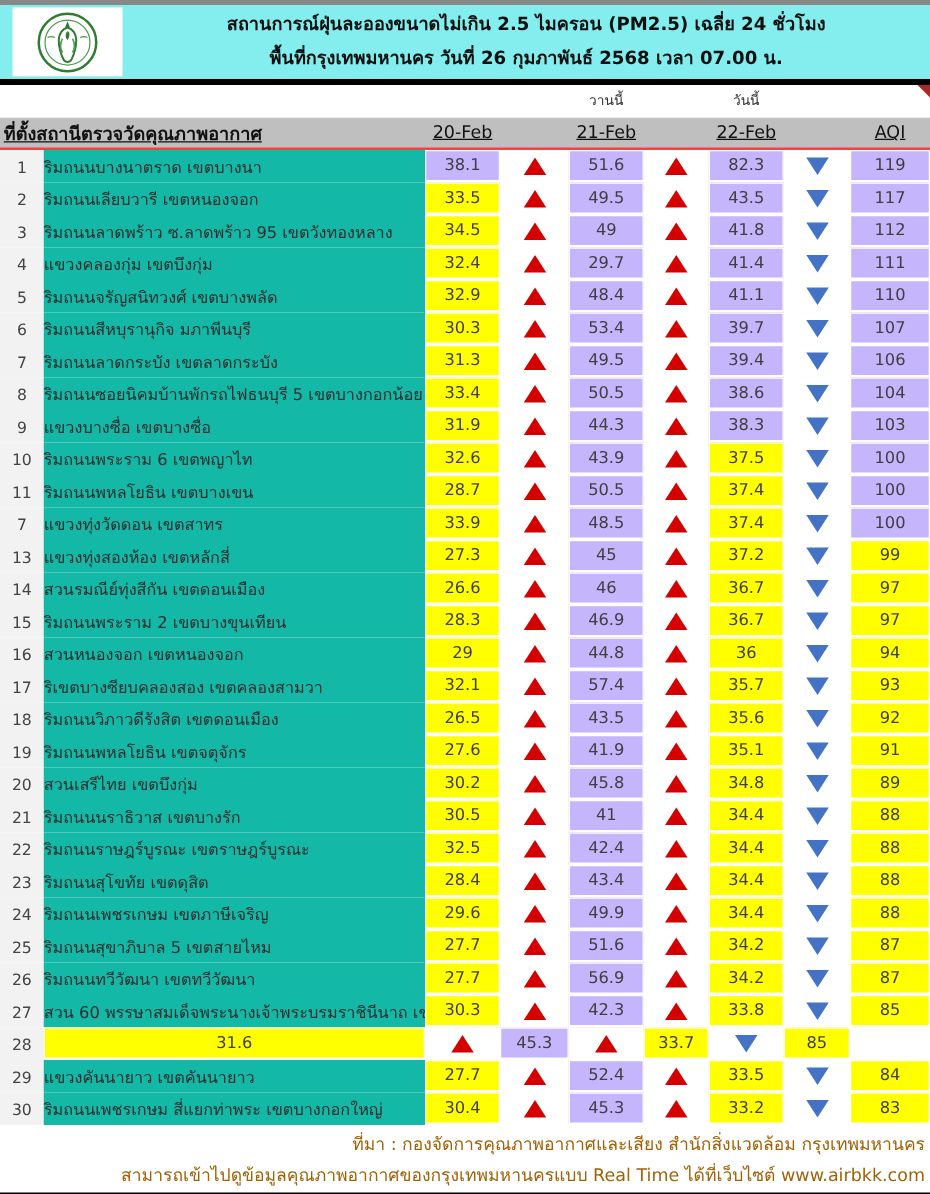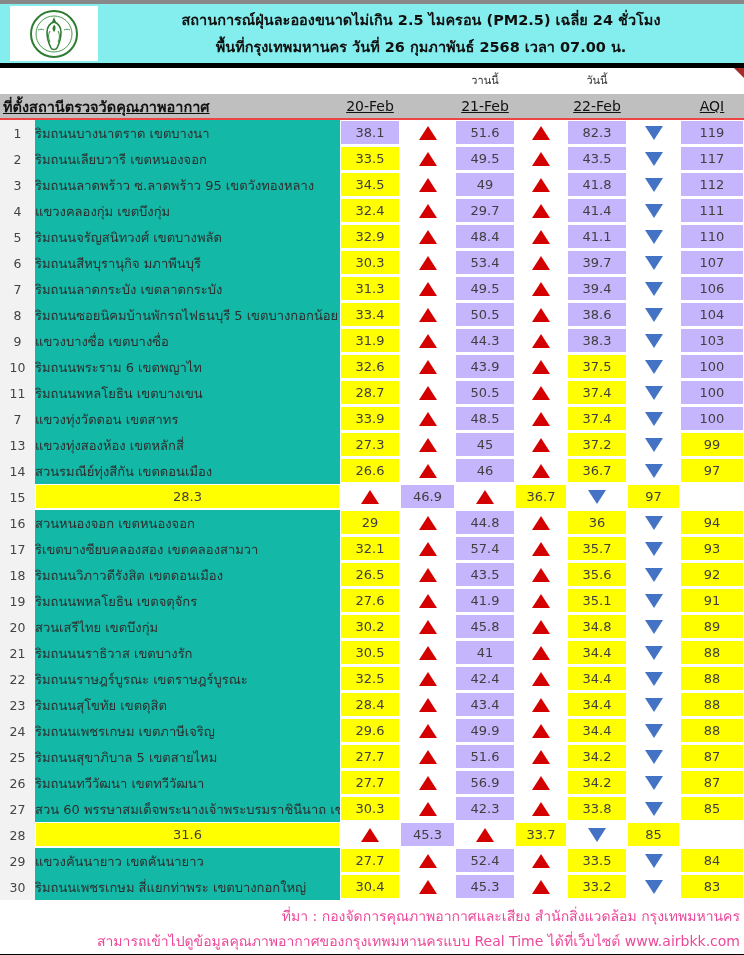--- a/index.html
+++ b/index.html
@@ -77,21 +77,21 @@
     border-bottom: 14px solid #D40000;
   }
   .tri.down {
     border-left: 9px solid transparent; border-right: 9px solid transparent;
     border-top: 14px solid #4472C4;
   }
 
   
   .footer { padding-top: 4px; }
   .footer-line {
-    text-align: right; padding-right: 4px; font-size: 14px; color: #ec4899;
+    text-align: right; padding-right: 4px; font-size: 14px; color: #a16207;
     height: 25px; line-height: 25px; white-space: nowrap;
   }
   .bottom-bar { position: absolute; bottom: 0; left: 0; width: 100%; height: 5px; background: #000; }
 </style>
 </head>
 <body>
 
 <div id="page">
 
   <div class="top-header">
@@ -388,20 +388,21 @@
         </div>
       <div class="cell val-cell yellow">36.7</div>
       <div class="cell arrow-cell">
           <span class="tri down"></span>
         </div>
       <div class="cell val-cell yellow">97</div>
     </div>
 
     <div class="grid-row">
       <div class="cell num-cell">15</div>
+      <div class="cell name-cell">ริมถนนพระราม 2 เขตบางขุนเทียน</div>
       <div class="cell val-cell yellow">28.3</div>
       <div class="cell arrow-cell">
           <span class="tri up"></span>
         </div>
       <div class="cell val-cell orange">46.9</div>
       <div class="cell arrow-cell">
           <span class="tri up"></span>
         </div>
       <div class="cell val-cell yellow">36.7</div>
       <div class="cell arrow-cell">

